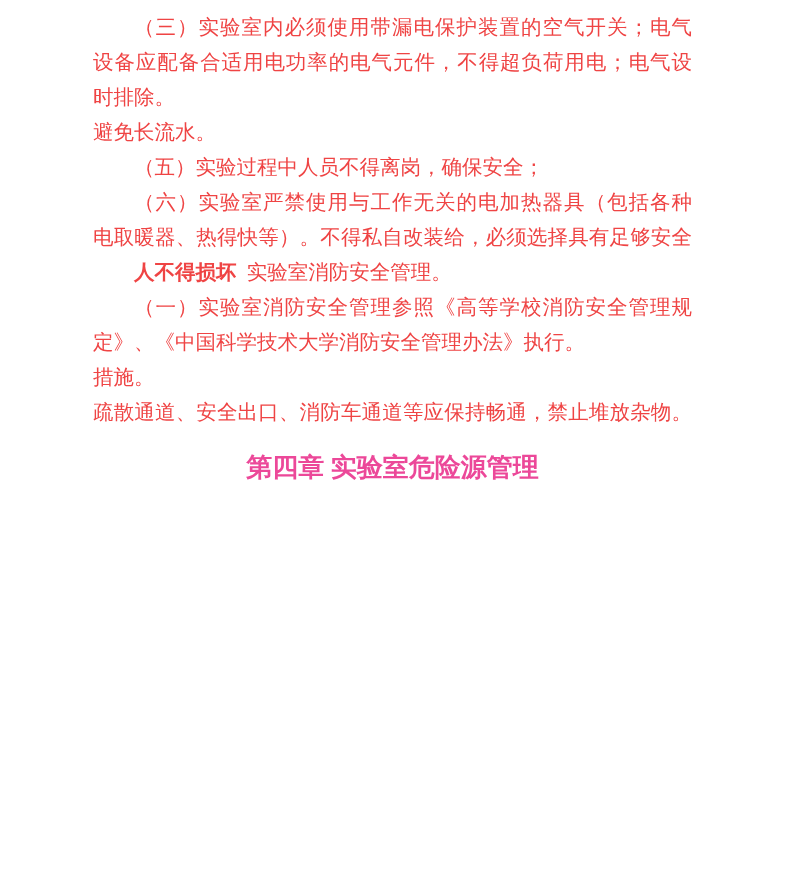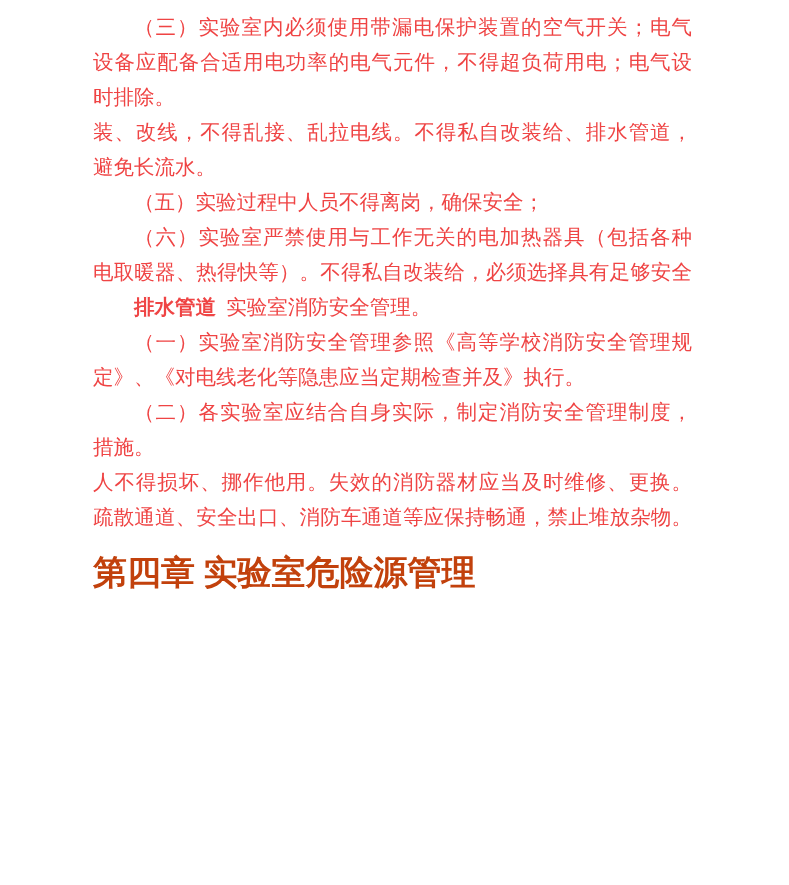--- a/index.html
+++ b/index.html
@@ -43,69 +43,66 @@
   
   .indent {
     text-indent: 2em;
   }
   .article-label {
     font-weight: bold;
     margin-right: 0.5em;
   }
   .chapter-heading {
     margin: 20px 0 0 0;
-    font-size: 34px;
+    font-size: 26px;
     line-height: 36px;
     font-weight: bold;
-    text-align: left;
-    color: #c2410c;
+    text-align: center;
+    color: #ec4899;
   }
 </style>
 </head>
 <body>
 
 <div class="page">
 
   <div class="para">
     <div class="line indent full">（三）实验室内必须使用带漏电保护装置的空气开关；电气</div>
     <div class="line full">设备应配备合适用电功率的电气元件，不得超负荷用电；电气设</div>
     <div class="line">时排除。</div>
   </div>
 
   <div class="para">
-    <div class="line full">装、改线，不得乱接、乱拉电线。不得私自改装给、排水管道，</div>
     <div class="line">避免长流水。</div>
   </div>
 
   <div class="para">
     <div class="line indent">（五）实验过程中人员不得离岗，确保安全；</div>
   </div>
 
   <div class="para">
     <div class="line indent full">（六）实验室严禁使用与工作无关的电加热器具（包括各种</div>
     <div class="line full">电取暖器、热得快等）。不得私自改装给，必须选择具有足够安全</div>
   </div>
 
   <div class="para">
     <div class="line indent">
-      <span class="article-label">排水管道</span><span>实验室消防安全管理。</span>
+      <span class="article-label">人不得损坏</span><span>实验室消防安全管理。</span>
     </div>
   </div>
 
   <div class="para">
     <div class="line indent full">（一）实验室消防安全管理参照《高等学校消防安全管理规</div>
-    <div class="line">定》、《对电线老化等隐患应当定期检查并及》执行。</div>
+    <div class="line">定》、《中国科学技术大学消防安全管理办法》执行。</div>
   </div>
 
   <div class="para">
-    <div class="line indent full">（二）各实验室应结合自身实际，制定消防安全管理制度，</div>
     <div class="line">措施。</div>
   </div>
 
   <div class="para">
-    <div class="line full">人不得损坏、挪作他用。失效的消防器材应当及时维修、更换。</div>
     <div class="line full">疏散通道、安全出口、消防车通道等应保持畅通，禁止堆放杂物。</div>
   </div>
 
 
   <h2 class="chapter-heading">第四章 实验室危险源管理</h2>
 
 </div>
 
 </body></html>

